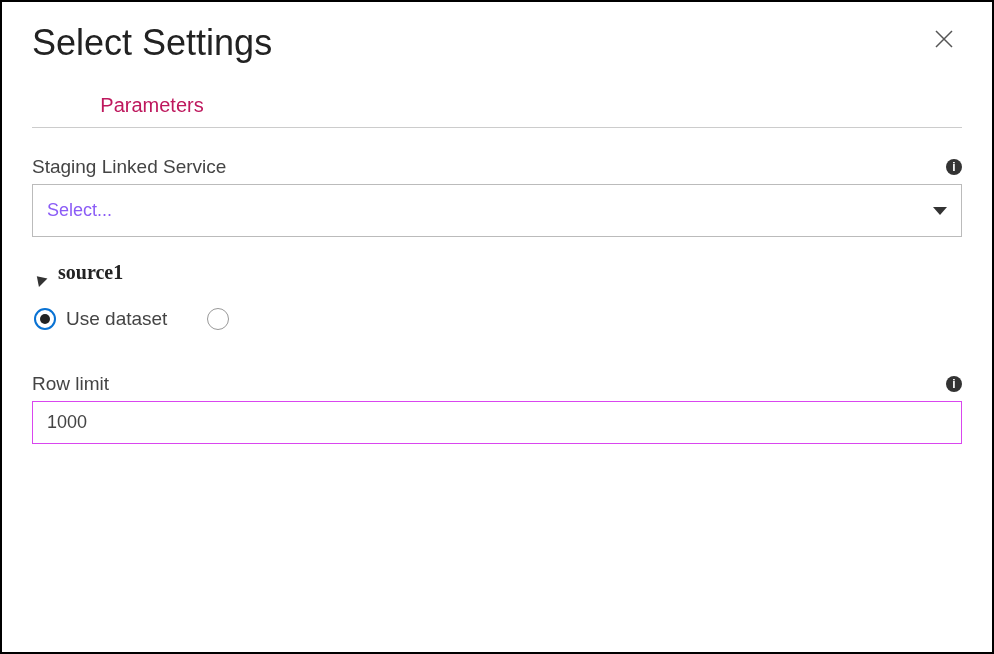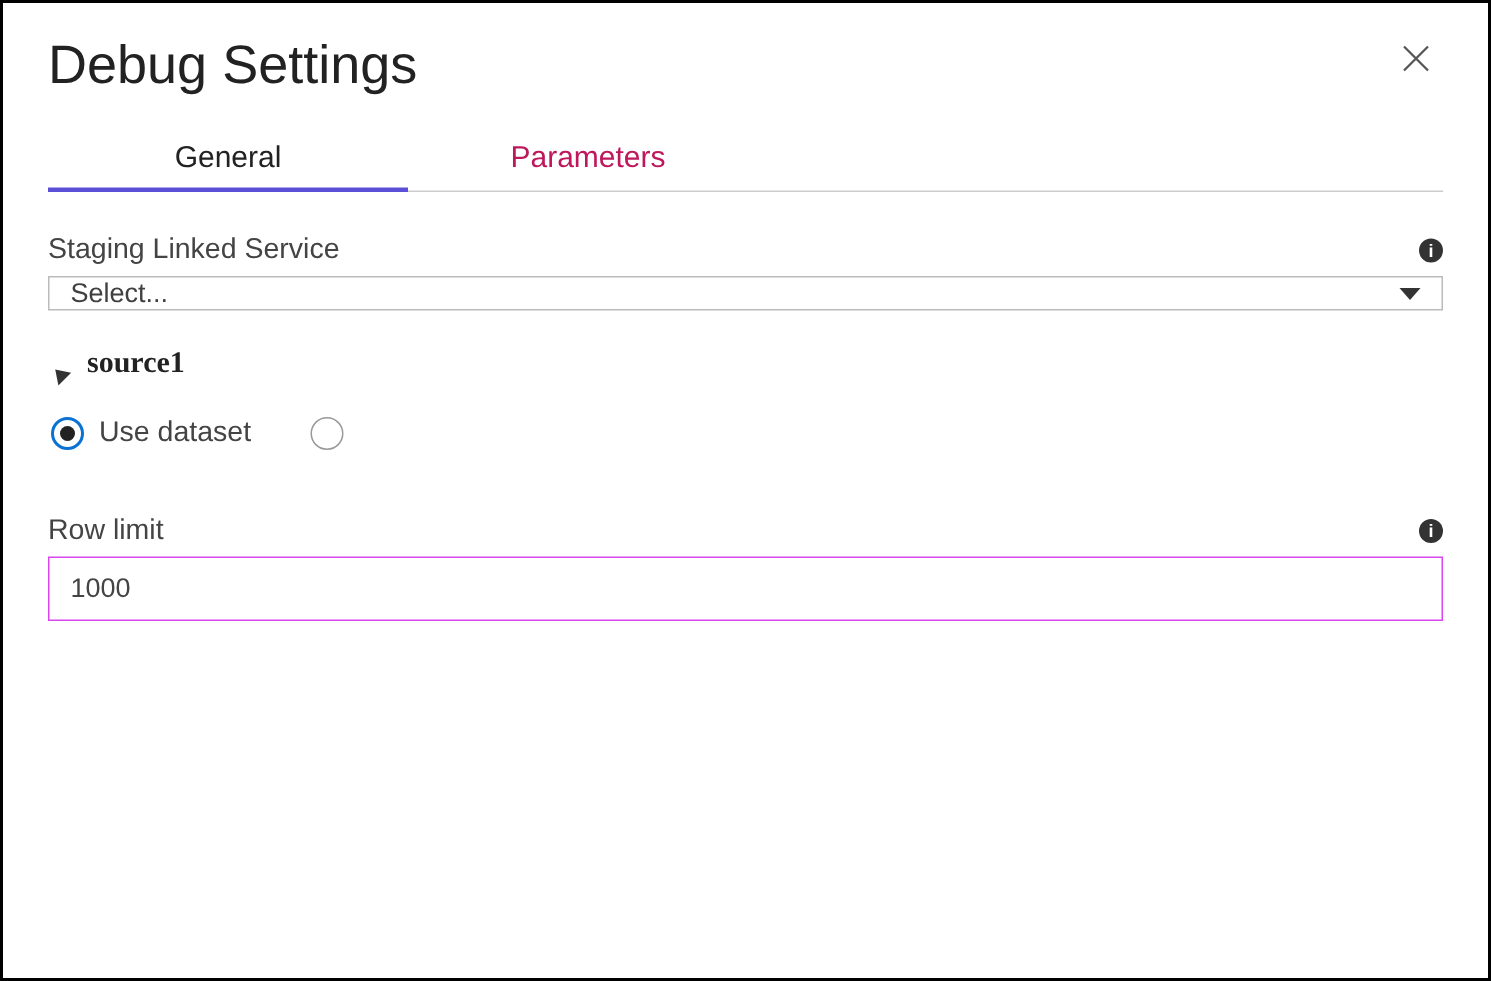--- a/index.html
+++ b/index.html
@@ -85,23 +85,23 @@
       font-size: 12px;
       font-weight: bold;
       display: inline-flex;
       align-items: center;
       justify-content: center;
       font-style: normal;
     }
     .select-box {
       width: 100%;
       border: 1px solid #bbb;
-      padding: 0 14px;
+      padding: 15px 14px;
       font-size: 18px;
-      color: #404040;
+      color: #8b5cf6;
       display: flex;
       justify-content: space-between;
       align-items: center;
       cursor: pointer;
       background: #fff;
     }
     .caret-down {
       width: 0;
       height: 0;
       border-left: 7px solid transparent;
@@ -173,32 +173,31 @@
       font-size: 18px;
       color: #444;
       font-family: inherit;
       background: #fff;
     }
   </style>
 </head>
 <body>
 
 <div class="header">
-  <div class="title">Debug Settings</div>
+  <div class="title">Select Settings</div>
   <div class="close-btn">
     <span>
       <svg width="20" height="20" viewBox="0 0 20 20">
           <path d="M2 2 L18 18 M18 2 L2 18" stroke="#555" stroke-width="1.5" fill="none"></path>
         </svg>
     </span>
   </div>
 </div>
 
 <div class="tabs">
-  <div class="tab active">General</div>
   <div class="tab">Parameters</div>
 </div>
 
 <div class="field-row">
   <div class="field-label-row">
     <span class="field-label">Staging Linked Service</span>
     <span class="info-icon">i</span>
   </div>
   <div class="select-box">
     <span>Select...</span>

